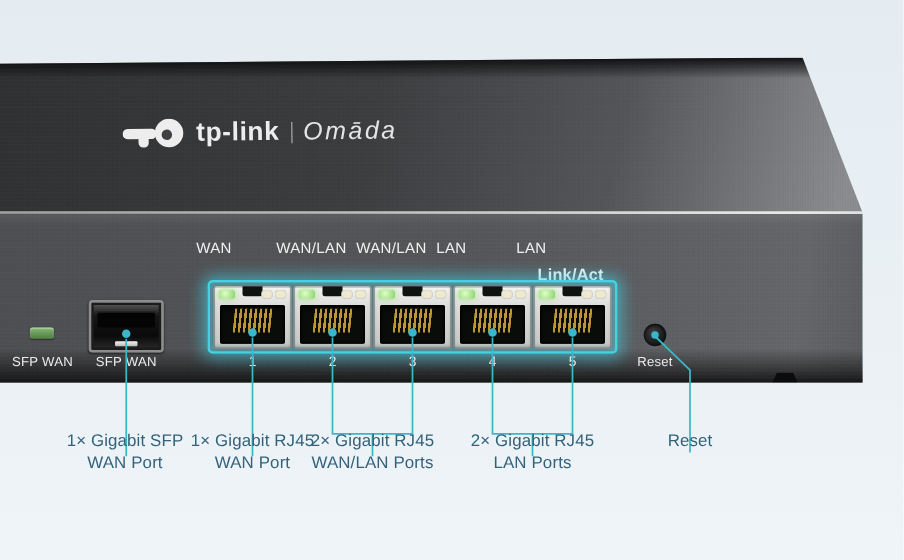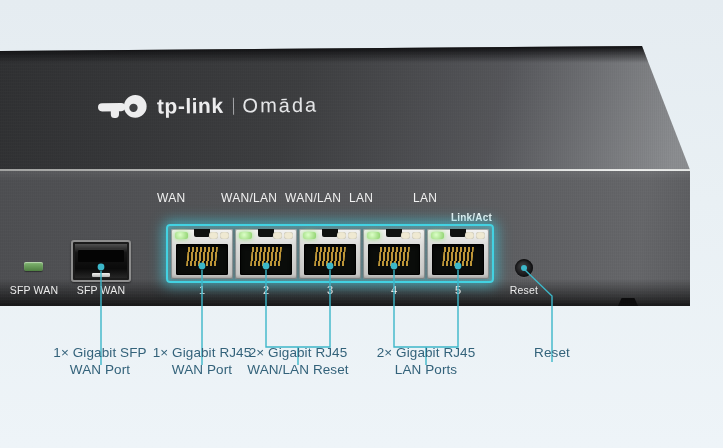--- a/index.html
+++ b/index.html
@@ -38,30 +38,30 @@
     position:absolute;left:618px;top:298px;width:20px;height:8px;z-index:3;
     background:#0c0c0d;clip-path:polygon(18% 0,82% 0,100% 100%,0 100%);
   }
   
   .brand{
     position:absolute;left:98px;top:94px;z-index:4;display:flex;align-items:center;
     gap:9px;transform:rotate(-0.7deg);
   }
   .brand-name{color:#ededee;font-size:21px;font-weight:bold;letter-spacing:.5px;}
   .brand-sep{width:1px;height:17px;background:#babbbd;opacity:.85;}
-  .sub-brand{color:#e4e5e7;font-size:20px;letter-spacing:2px;}
+  .sub-brand{color:#e4e5e7;font-size:20px;letter-spacing:2px;font-style:italic;}
   
   .plabel{
     position:absolute;top:191px;width:90px;margin-left:-45px;z-index:4;
     color:#f1f1f1;font-size:12px;letter-spacing:.3px;
   }
   .pl1{left:202px}.pl2{left:266px}.pl3{left:330px}.pl4{left:394px}.pl5{left:458px}
   .linkact{
-    position:absolute;top:212px;left:430px;width:62px;text-align:right;z-index:4;
-    color:#f4f4f4;font-size:10px;font-weight:bold;letter-spacing:.2px;
+    position:absolute;top:212px;left:430px;width:62px;text-align:left;z-index:4;
+    color:#f4f4f4;font-size:13px;font-weight:bold;letter-spacing:.2px;
   }
   .pnum{
     position:absolute;top:284px;width:30px;margin-left:-15px;text-align:center;z-index:4;
     color:#eaeaea;font-size:11px;
   }
   .n1{left:202px}.n2{left:266px}.n3{left:330px}.n4{left:394px}.n5{left:458px}
   .chassis-lbl{
     position:absolute;top:284px;width:60px;text-align:center;z-index:4;
     color:#ececec;font-size:10.5px;letter-spacing:.2px;
   }
@@ -255,21 +255,21 @@
   <div class="ann ann-sfp">
     <div>1× Gigabit SFP</div>
     <div>WAN Port</div>
   </div>
   <div class="ann ann-wan">
     <div>1× Gigabit RJ45</div>
     <div>WAN Port</div>
   </div>
   <div class="ann ann-wanlan">
     <div>2× Gigabit RJ45</div>
-    <div>WAN/LAN Reset</div>
+    <div>WAN/LAN Ports</div>
   </div>
   <div class="ann ann-lan">
     <div>2× Gigabit RJ45</div>
     <div>LAN Ports</div>
   </div>
   <div class="ann ann-reset">
     <div>Reset</div>
   </div>
 
 </div>

